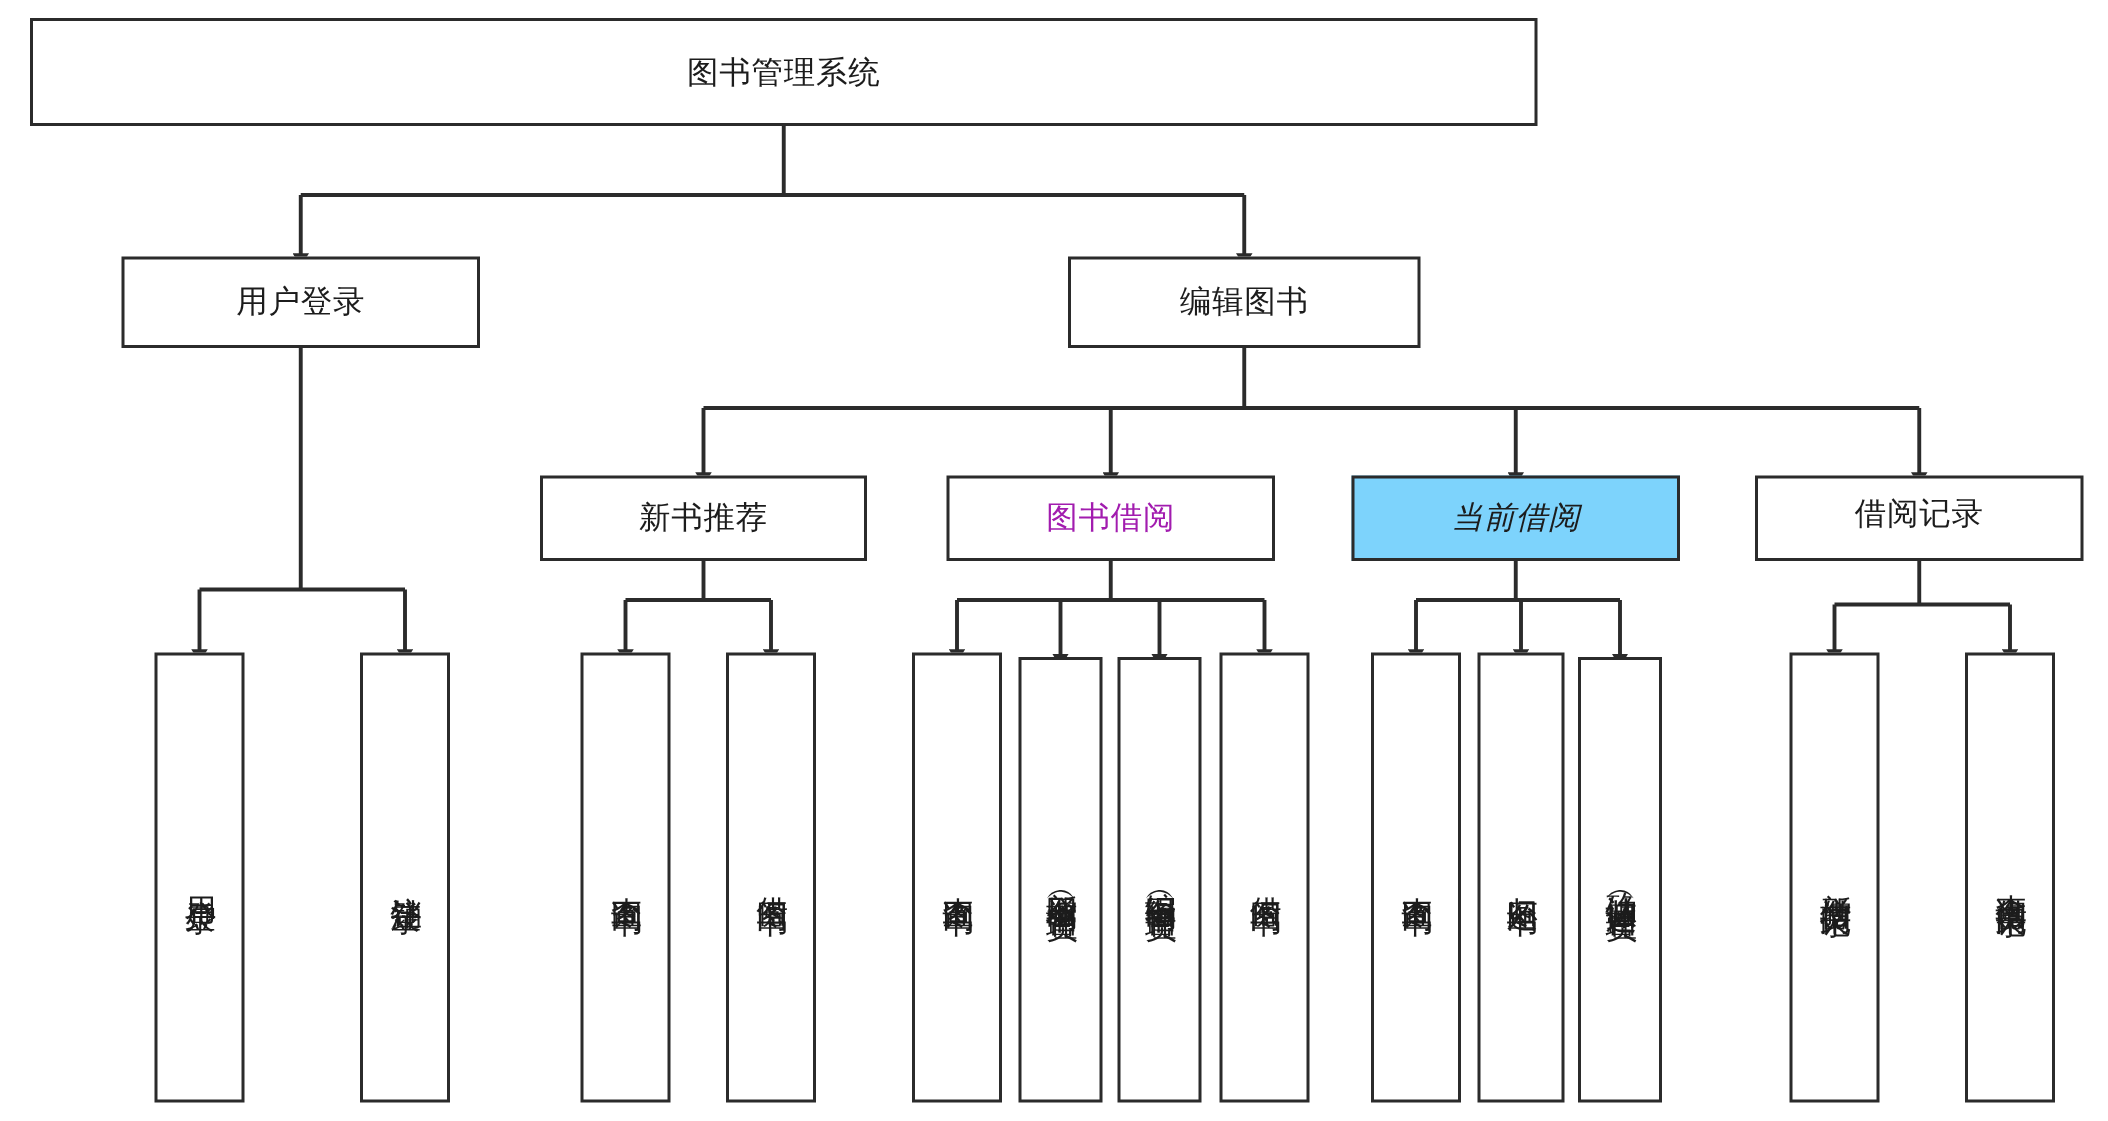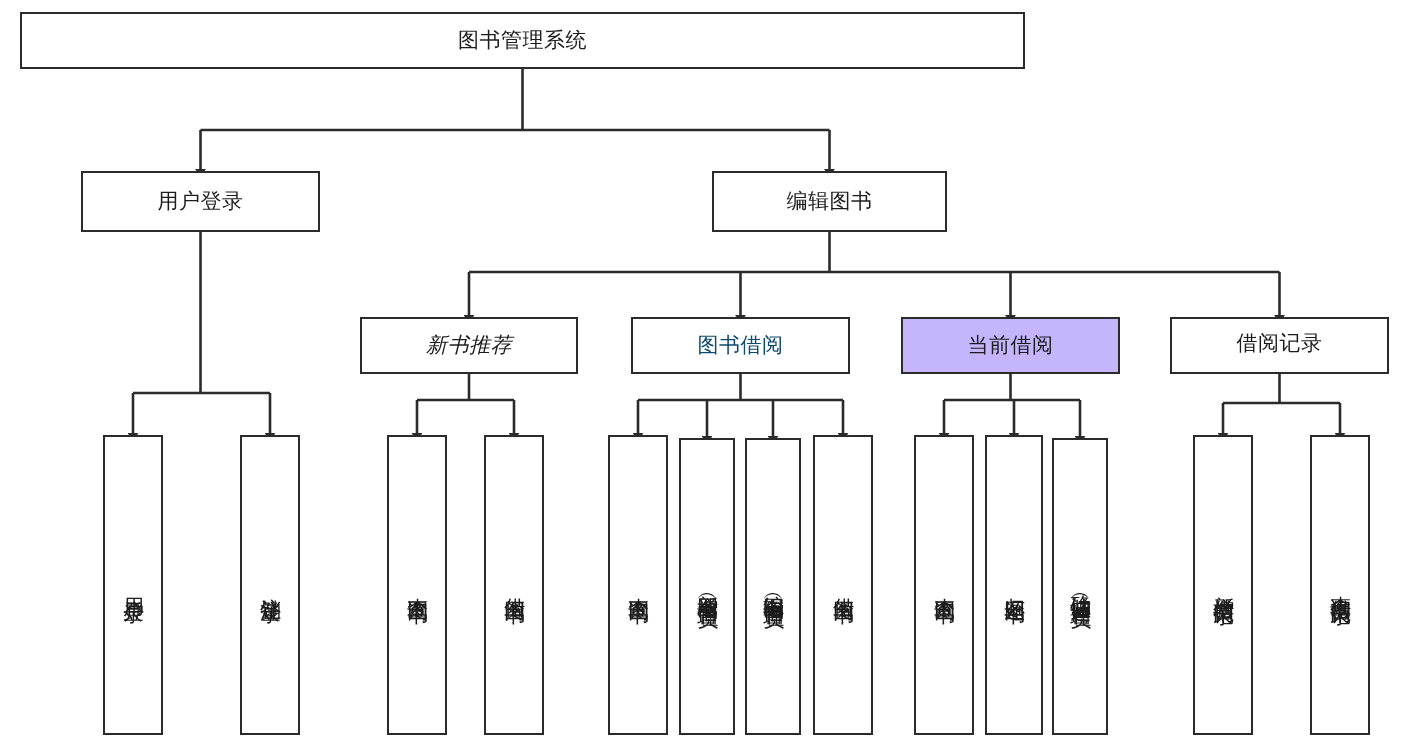--- a/index.html
+++ b/index.html
@@ -112,36 +112,36 @@
         <path d="M1014,400 L1014,434" marker-end="url(#arrow)"></path>
         <path d="M1080,400 L1080,437" marker-end="url(#arrow)"></path>
         <path d="M1279.5,374 L1279.5,403"></path>
         <path d="M1223,403 L1340,403"></path>
         <path d="M1223,403 L1223,434" marker-end="url(#arrow)"></path>
         <path d="M1340,403 L1340,434" marker-end="url(#arrow)"></path>
       </g>
   </svg>
 
   <div id="nodes">
-      <div class="node horiz" style="left: 20px; top: 12px; width: 1005px; height: 57px; border-color: rgb(43, 43, 43); background: rgb(255, 255, 255);">
+      <div class="node horiz" style="left: 20px; top: 12px; width: 1005px; height: 72px; border-color: rgb(43, 43, 43); background: rgb(255, 255, 255);">
         <span class="label" style="color: rgb(28, 28, 28);">图书管理系统</span>
       </div>
       <div class="node horiz" style="left: 81px; top: 171px; width: 239px; height: 61px; border-color: rgb(43, 43, 43); background: rgb(255, 255, 255);">
         <span class="label" style="color: rgb(28, 28, 28);">用户登录</span>
       </div>
       <div class="node horiz" style="left: 712px; top: 171px; width: 235px; height: 61px; border-color: rgb(43, 43, 43); background: rgb(255, 255, 255);">
         <span class="label" style="color: rgb(28, 28, 28);">编辑图书</span>
       </div>
       <div class="node horiz" style="left: 360px; top: 317px; width: 218px; height: 57px; border-color: rgb(43, 43, 43); background: rgb(255, 255, 255);">
-        <span class="label" style="color: rgb(28, 28, 28); font-style: italic;">新书推荐</span>
+        <span class="label" style="color: rgb(28, 28, 28);">新书推荐</span>
       </div>
       <div class="node horiz" style="left: 631px; top: 317px; width: 219px; height: 57px; border-color: rgb(43, 43, 43); background: rgb(255, 255, 255);">
-        <span class="label" style="color: #0c4a6e;">图书借阅</span>
+        <span class="label" style="color: #a21caf;">图书借阅</span>
       </div>
-      <div class="node horiz" style="left: 901px; top: 317px; width: 219px; height: 57px; border-color: rgb(43, 43, 43); background: #c4b5fd;">
+      <div class="node horiz" style="left: 901px; top: 317px; width: 219px; height: 57px; border-color: rgb(43, 43, 43); background: #7dd3fc; font-style: italic;">
         <span class="label" style="color: rgb(28, 28, 28);">当前借阅</span>
       </div>
       <div class="node horiz" style="left: 1170px; top: 317px; width: 219px; height: 57px; border-color: rgb(43, 43, 43); background: rgb(255, 255, 255);">
         <span class="label" style="color: rgb(28, 28, 28); font-family: Liberation Mono, monospace;">借阅记录</span>
       </div>
       <div class="node vert" style="left: 103px; top: 435px; width: 60px; height: 300px; border-color: rgb(43, 43, 43); background: rgb(255, 255, 255);">
         <span class="label" style="color: rgb(28, 28, 28);">用户登录</span>
       </div>
       <div class="node vert" style="left: 240px; top: 435px; width: 60px; height: 300px; border-color: rgb(43, 43, 43); background: rgb(255, 255, 255);">
         <span class="label" style="color: rgb(28, 28, 28);">注销登录</span>

